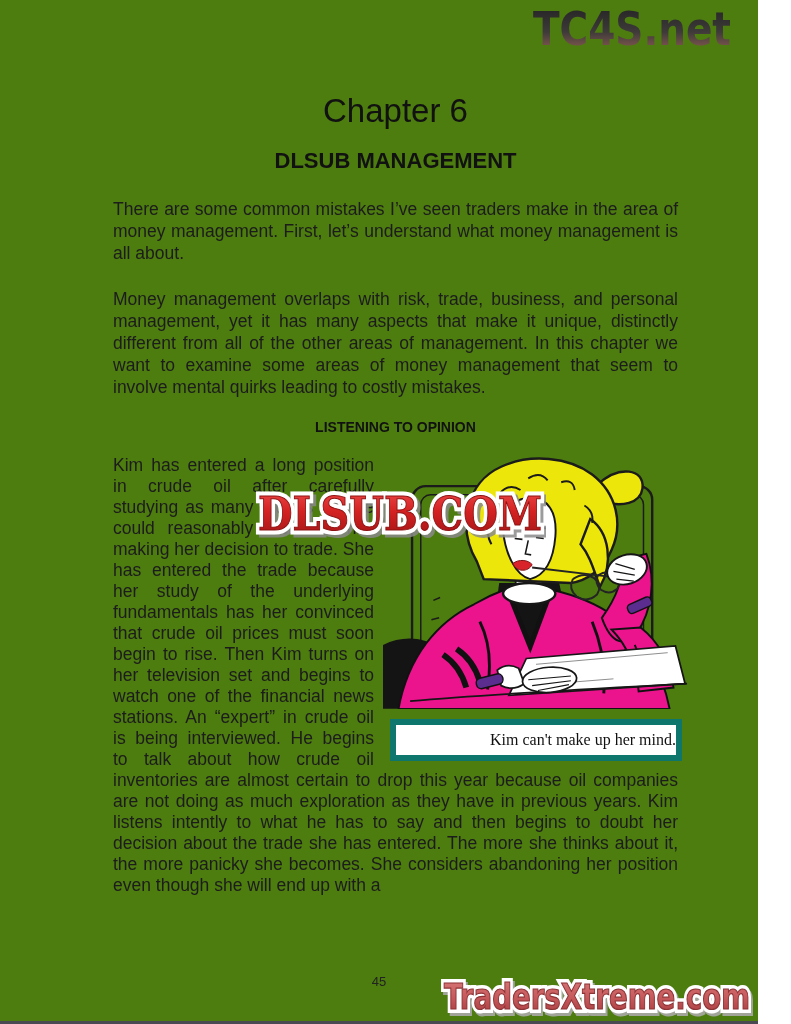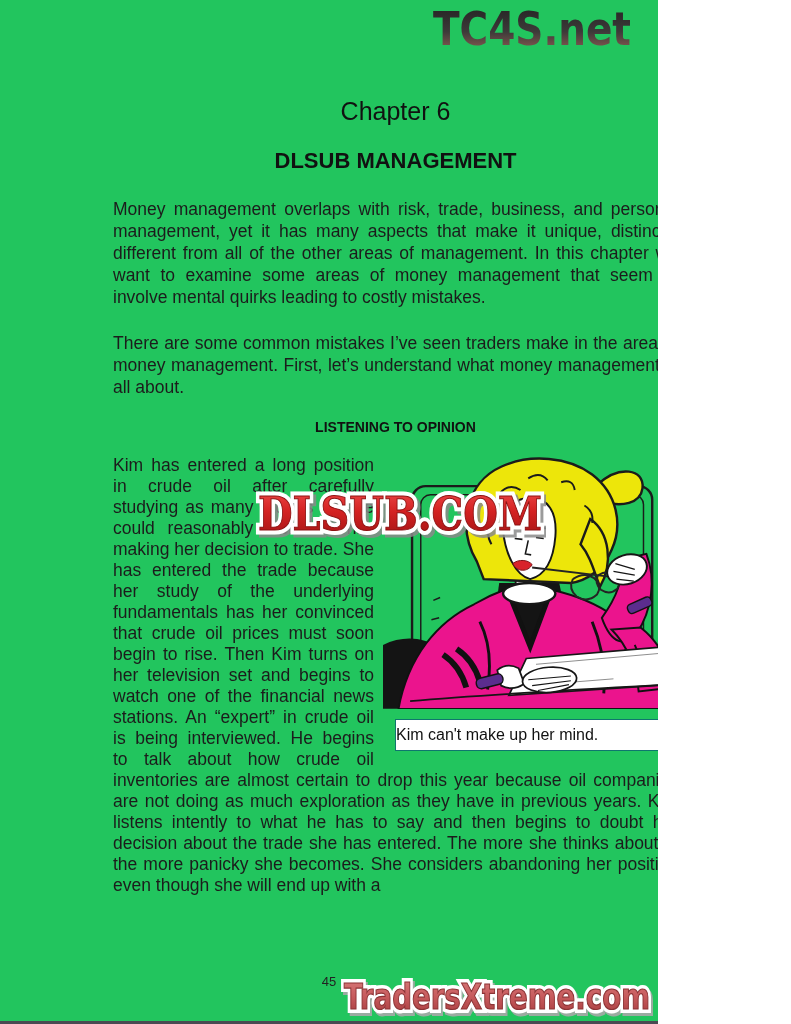--- a/index.html
+++ b/index.html
@@ -1,29 +1,29 @@
 <!DOCTYPE html>
 <html><head>
 <meta charset="utf-8">
 <style>
   html,body{margin:0;padding:0;background:#fff;}
-  .page{position:relative;width:658px;height:1024px;background:#22c55e;overflow:hidden;
+  .page{position:relative;width:758px;height:1024px;background:#4d7c0f;overflow:hidden;
         font-family:"Liberation Sans","DejaVu Sans",sans-serif;color:#1c1c1c;}
   .header-logo{position:absolute;top:3px;right:24px;}
   .content{position:absolute;left:113px;top:0;width:565px;}
-  .chapter{margin:92px 0 0;font-size:25px;font-weight:400;line-height:38px;text-align:center;color:#111;}
+  .chapter{margin:92px 0 0;font-size:33px;font-weight:400;line-height:38px;text-align:center;color:#111;}
   .subtitle{margin:18px 0 0;font-size:22px;font-weight:700;line-height:26px;text-align:center;color:#111;}
   .para{margin:24px 0 0;font-size:17.5px;line-height:22px;text-align:justify;}
   .section-heading{margin:17px 0 0;font-size:14px;font-weight:700;line-height:24px;text-align:center;color:#111;}
   .kim-wrap{margin-top:16px;}
   .kim-wrap::after{content:"";display:block;clear:both;}
   .kim-figure{float:right;width:312px;margin-left:6px;margin-right:-14px;}
   .kim-illustration{display:block;margin:0 auto;}
-  .caption-box{margin:10px auto 0;width:280px;height:30px;border:1px solid #0f766e;
-               display:flex;align-items:center;justify-content:flex-start;font-size:16px;color:#111;background:#fff;}
+  .caption-box{margin:10px auto 0;width:280px;height:30px;border:6px solid #0f766e;
+               display:flex;align-items:center;justify-content:flex-end;font-size:16px;color:#111;background:#fff;font-family:Liberation Serif, serif;}
   .kim-text{margin-top:12px;line-height:21px;}
   .watermark{position:absolute;left:254px;top:487px;}
   .page-number{position:absolute;top:950px;left:0;width:100%;text-align:center;font-size:13px;color:#222;margin-top:24px;}
   .footer-logo{position:absolute;top:974px;right:2px;}
   .bottom-edge{position:absolute;left:0;bottom:0;width:100%;height:3px;background:#4a4a52;}
 </style>
 </head>
 <body>
 
 <div class="page">
@@ -37,22 +37,22 @@
         <stop offset="100%" stop-color="#a8746b"></stop>
       </linearGradient>
     </defs>
     <text x="202" y="42" text-anchor="end" font-family="'DejaVu Sans',sans-serif" font-weight="bold" font-size="46" fill="url(#tcGrad)" textLength="198" lengthAdjust="spacingAndGlyphs">TC4S.net</text>
   </svg>
 
   <div class="content">
     <h1 class="chapter">Chapter 6</h1>
     <h2 class="subtitle">DLSUB MANAGEMENT</h2>
 
+    <p class="para">There are some common mistakes I’ve seen traders make in the area of money management.  First, let’s understand what money management is all about.</p>
     <p class="para">Money management overlaps with risk, trade, business, and personal management, yet it has many aspects that make it unique, distinctly different from all of the other areas of management.  In this chapter we want to examine some areas of money management that seem to involve mental quirks leading to costly mistakes.</p>
-    <p class="para">There are some common mistakes I’ve seen traders make in the area of money management.  First, let’s understand what money management is all about.</p>
 
     <h3 class="section-heading">LISTENING TO OPINION</h3>
 
     <div class="kim-wrap">
       <div class="kim-figure">
 
         <svg class="kim-illustration" width="306" height="254" viewBox="0 0 316 262">
 
           <g stroke="#1b1b1b" fill="none">
             <rect x="30" y="32" width="248" height="206" rx="14" stroke-width="2.5"></rect>

